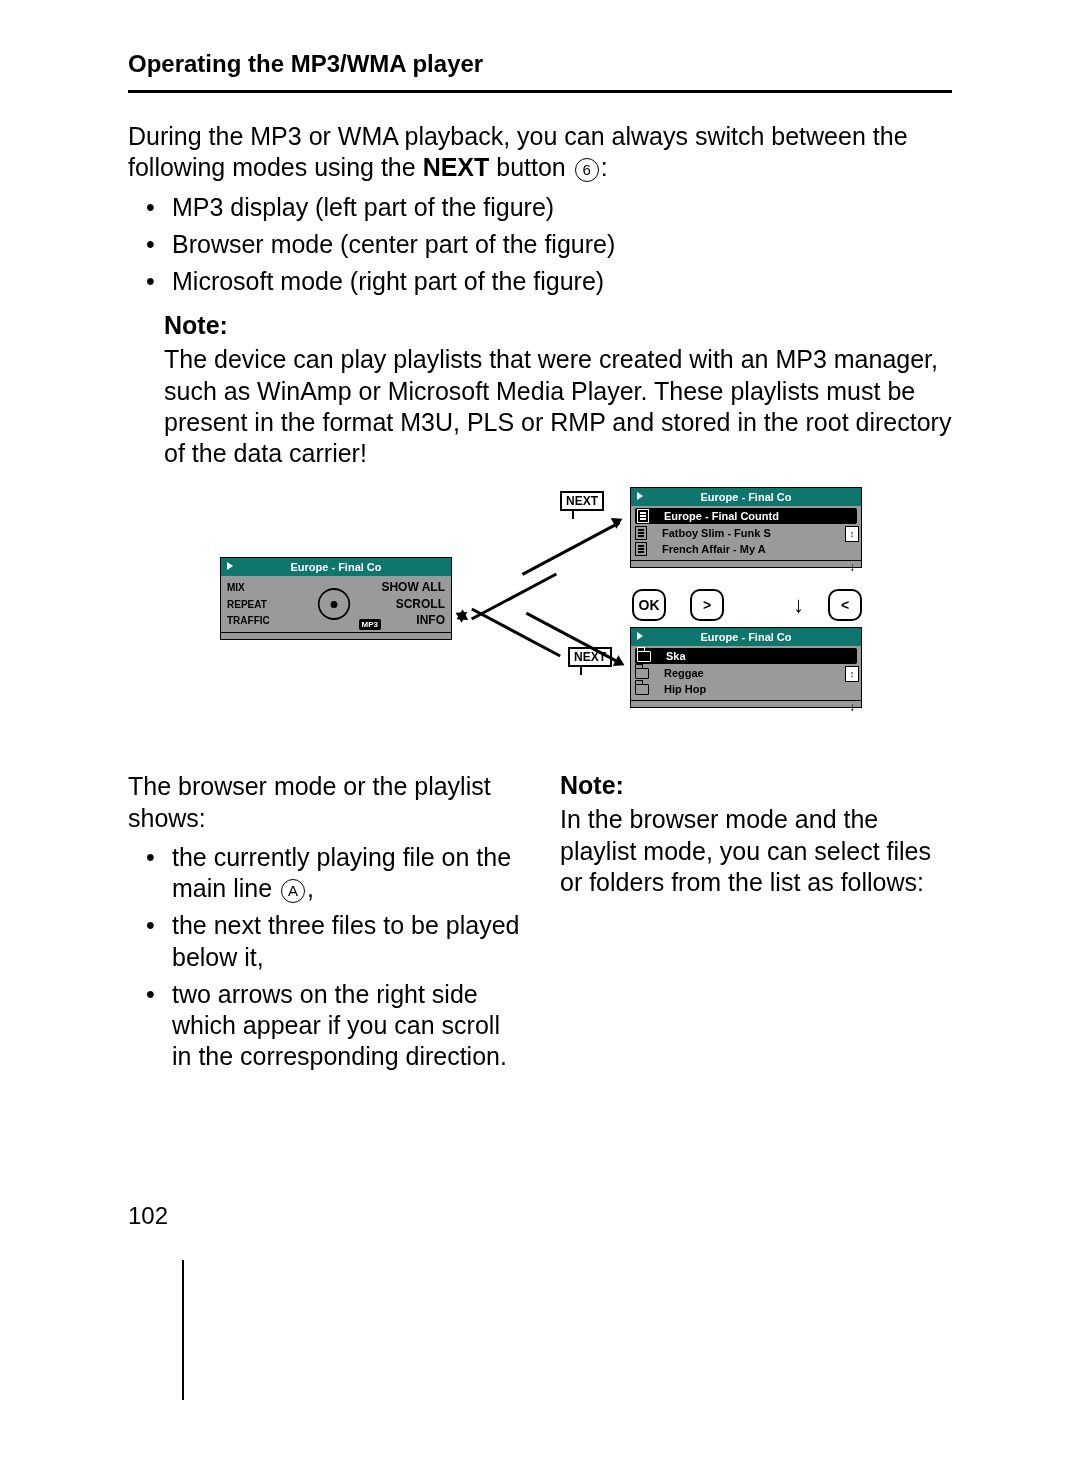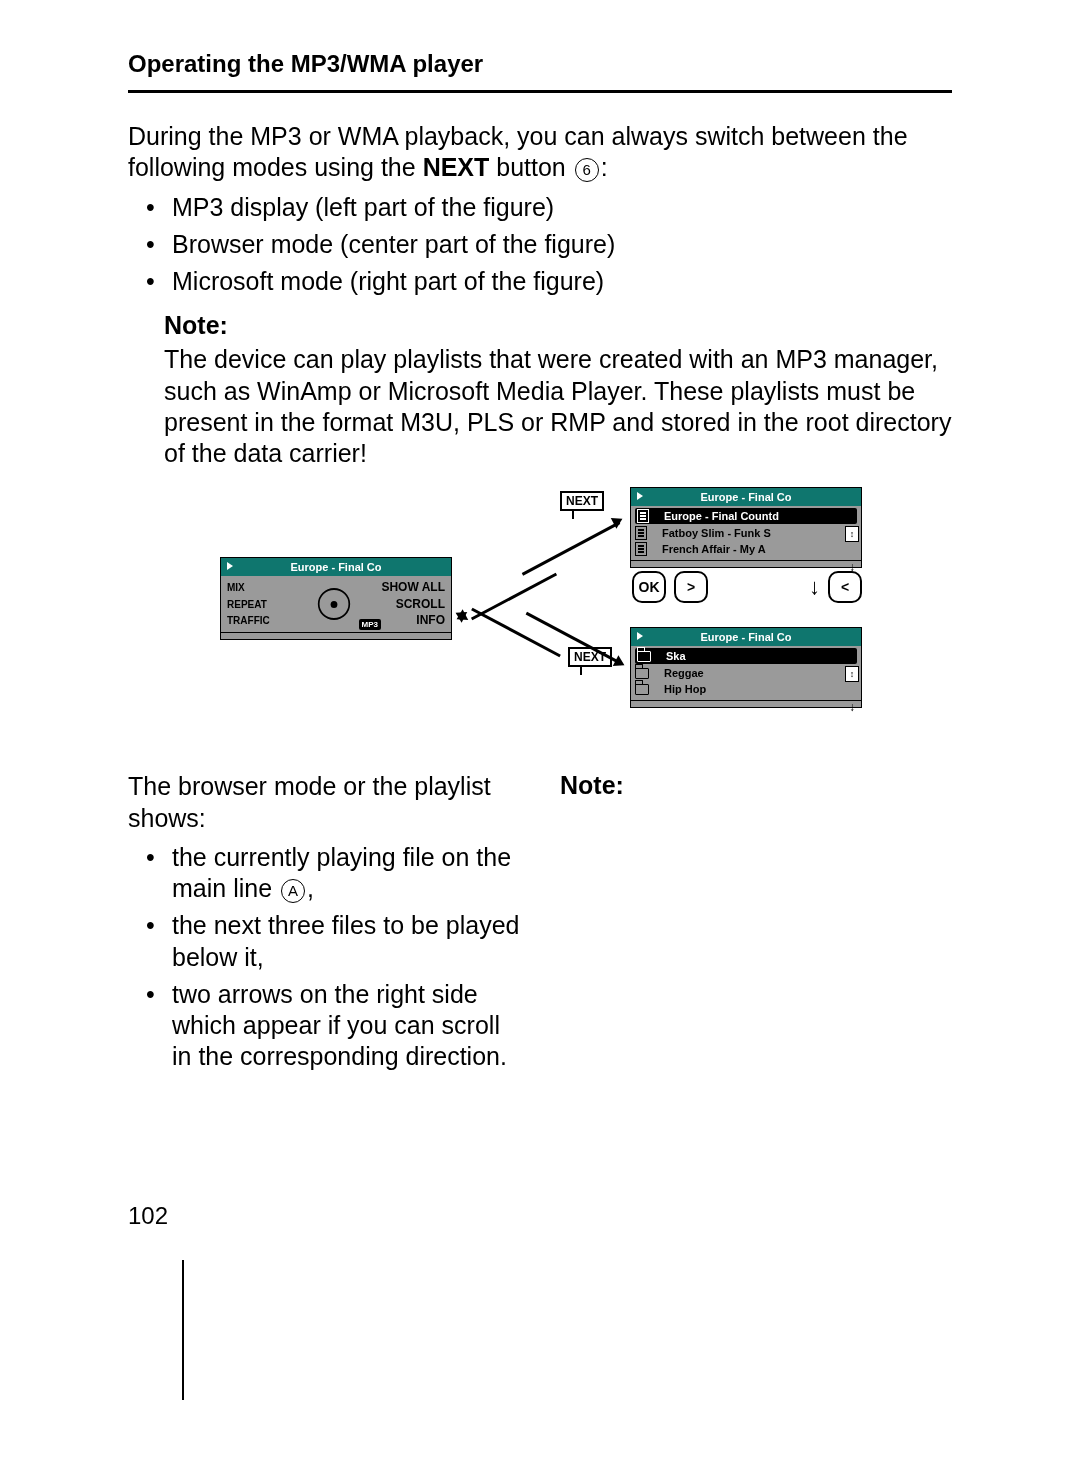--- a/index.html
+++ b/index.html
@@ -42,21 +42,21 @@
   .row.sel{background:#000;color:#fff;border-radius:2px;padding:0 2px;margin-bottom:1px}
   .file-ic{width:10px;height:12px;border:1.5px solid currentColor;position:relative;flex:0 0 10px}
   .file-ic:after{content:"";position:absolute;left:2px;top:2px;right:2px;height:1.5px;background:currentColor;box-shadow:0 3px 0 currentColor,0 6px 0 currentColor}
   .fold-ic{width:12px;height:9px;border:1.5px solid currentColor;border-radius:1px;position:relative;flex:0 0 12px}
   .fold-ic:before{content:"";position:absolute;left:-1.5px;top:-5px;width:6px;height:4px;border:1.5px solid currentColor;border-bottom:none;border-radius:1px 1px 0 0}
   .sidecol{position:absolute;right:2px;top:20px;width:14px;display:flex;flex-direction:column;justify-content:space-between;height:48px}
   .sidecol .box{width:12px;height:14px;border:1.5px solid #000;background:#fff;display:flex;align-items:center;justify-content:center;font-size:9px}
   .sidecol .darr{font-size:12px;font-weight:700;text-align:center}
 
   
-  .btnrow{position:absolute;left:412px;top:84px;display:flex;gap:8px;align-items:center;width:230px}
+  .btnrow{position:absolute;left:412px;top:102px;display:flex;gap:24px;align-items:center;width:230px}
   .btnrow .spacer{flex:1}
   .obtn{height:28px;border:2px solid #000;border-radius:10px;background:#fff;display:flex;align-items:center;justify-content:center;font-weight:700;font-size:14px;padding:0 8px}
   .obtn.sq{width:30px;padding:0}
 
   
   .next-tag{position:absolute;background:#fff;border:2px solid #000;font-size:12px;font-weight:800;padding:1px 4px;font-family:Arial}
   .next-tag:after{content:"";position:absolute;left:10px;bottom:-10px;width:2px;height:10px;background:#000}
   .nt1{left:340px;top:4px}
   .nt2{left:348px;top:160px}
 
@@ -208,18 +208,19 @@
       <ul class="bul">
         <li>
           <span>the currently playing file on the main line </span><span class="circled">A</span><span>,</span>
         </li>
         <li>the next three files to be played below it,</li>
         <li>two arrows on the right side which appear if you can scroll in the corresponding direction.</li>
       </ul>
     </div>
     <div class="col">
       <div class="note-h">Note:</div>
+      <p class="p">In the browser mode and the playlist mode, you can select files or folders from the list as follows:</p>
     </div>
   </div>
 
   <div class="pagenum">102</div>
   <div class="stub"></div>
 </div>
 
 </body></html>

